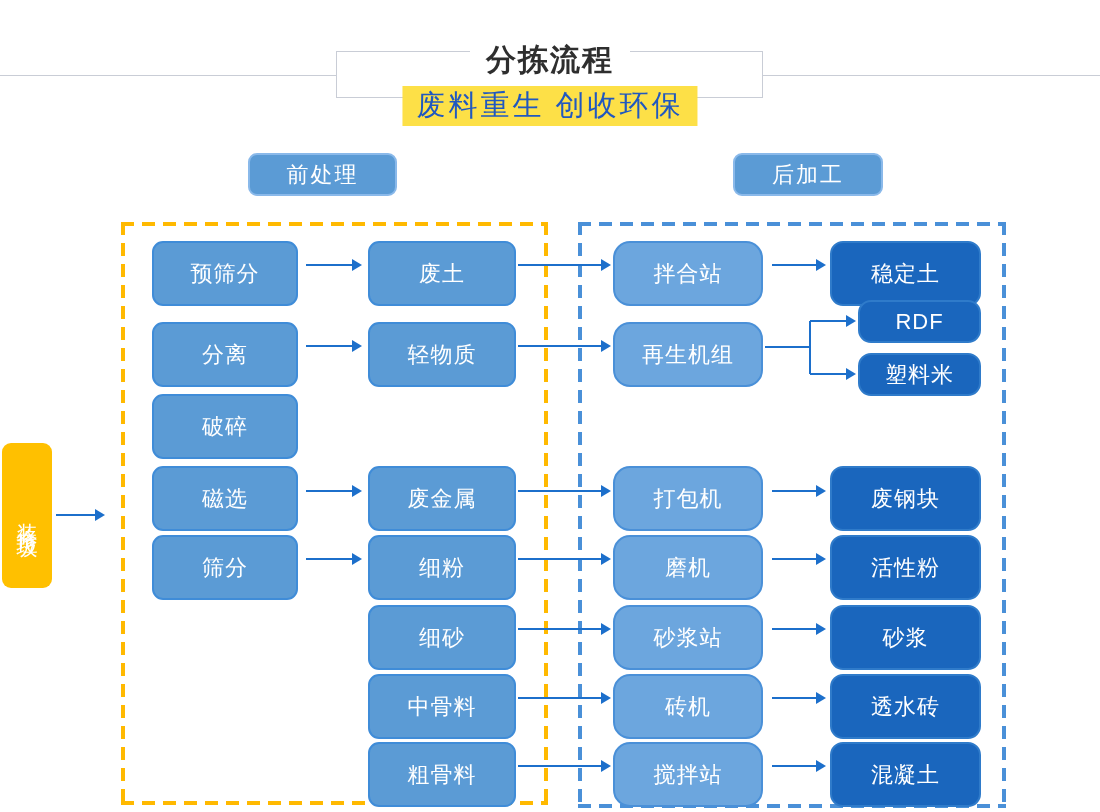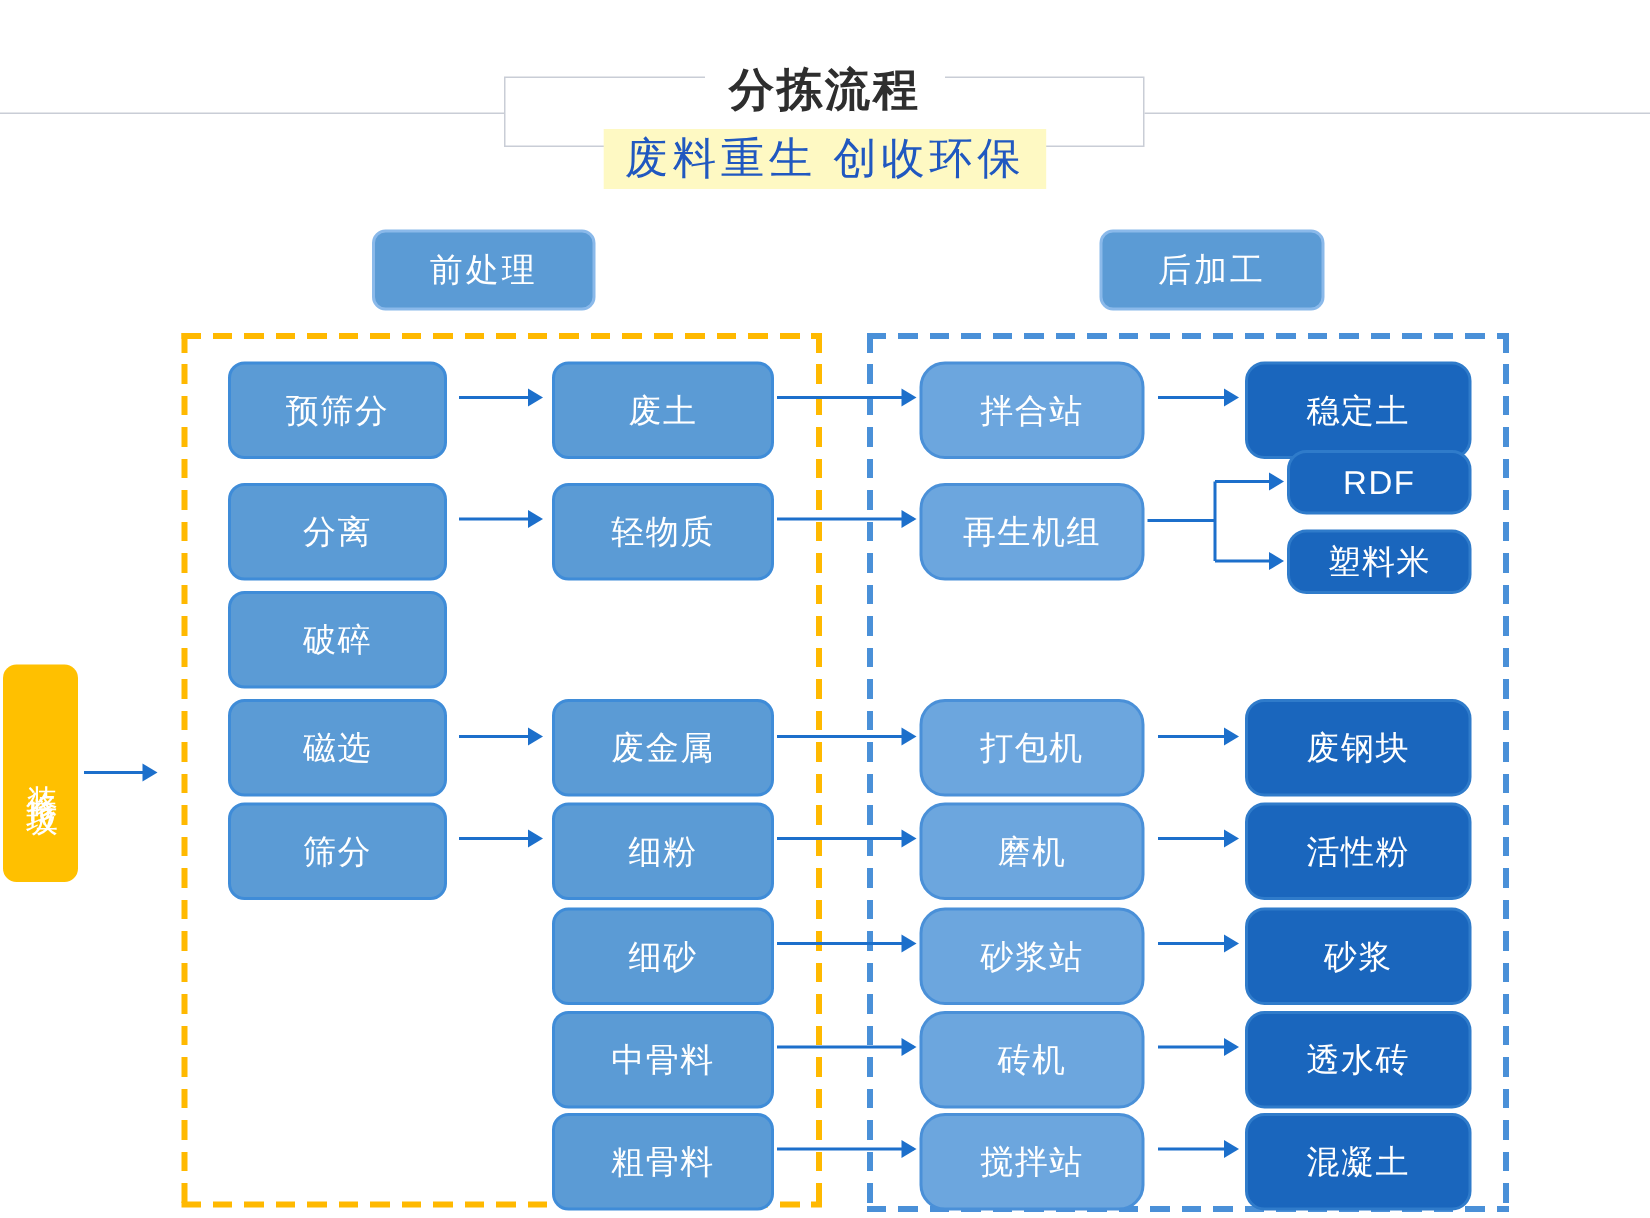--- a/index.html
+++ b/index.html
@@ -6,24 +6,24 @@
   html,body { background:#ffffff; }
   body { font-family:"Liberation Sans","DejaVu Sans",sans-serif; }
   .page { position:relative; width:1100px; height:812px; background:#fff; overflow:hidden; }
 
   
   .hr-line { position:absolute; left:0; top:75px; width:1100px; height:1px; background:#c9cdd6; z-index:0; }
   .title-box { position:absolute; left:336px; top:51px; width:427px; height:47px; background:#fff; border:1px solid #c9cdd6; z-index:1; }
   .main-title { position:absolute; left:550px; top:40px; transform:translateX(-50%); z-index:3;
     background:#fff; padding:0 16px; font-size:30px; font-weight:bold; color:#2e2e2e; letter-spacing:2px; white-space:nowrap; }
   .sub-title { position:absolute; left:550px; top:86px; transform:translateX(-50%); z-index:3;
-    background:#fef9c3; padding:0 14px; font-size:29px; color:#2058c0; letter-spacing:3px; white-space:nowrap; }
+    background:#fde047; padding:0 14px; font-size:29px; color:#2058c0; letter-spacing:3px; white-space:nowrap; }
 
   
-  .section-btn { position:absolute; height:54px; border-radius:9px; background:#5b9bd5; border:2px solid #8ab9ea;
+  .section-btn { position:absolute; height:43px; border-radius:9px; background:#5b9bd5; border:2px solid #8ab9ea;
     color:#fff; font-size:22px; display:flex; align-items:center; justify-content:center; letter-spacing:2px; z-index:5; }
   .btn-pre  { left:248px; top:153px; width:149px; }
   .btn-post { left:733px; top:153px; width:150px; }
 
   
   .dashed { position:absolute; z-index:1; background-repeat:no-repeat; }
   .dashed-y {
     left:121px; top:222px; width:427px; height:583px;
     background-image:
       repeating-linear-gradient(to right,#ffb900 0 13px,transparent 13px 21px),

